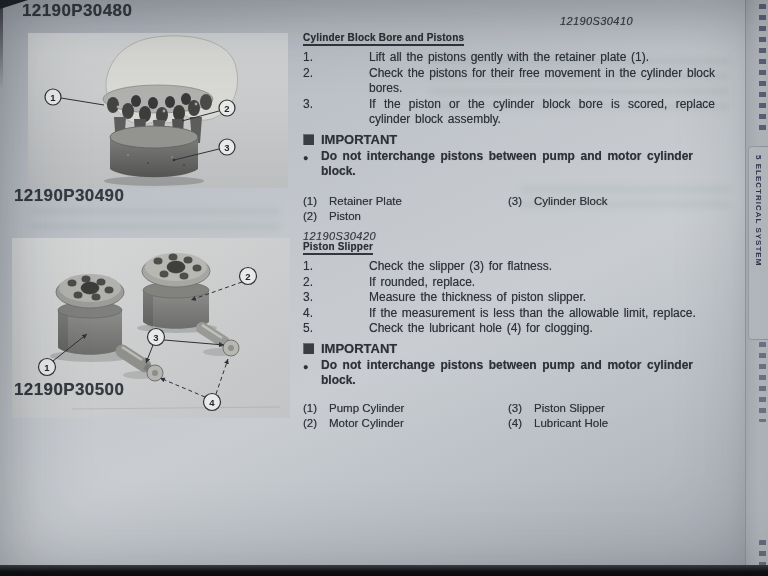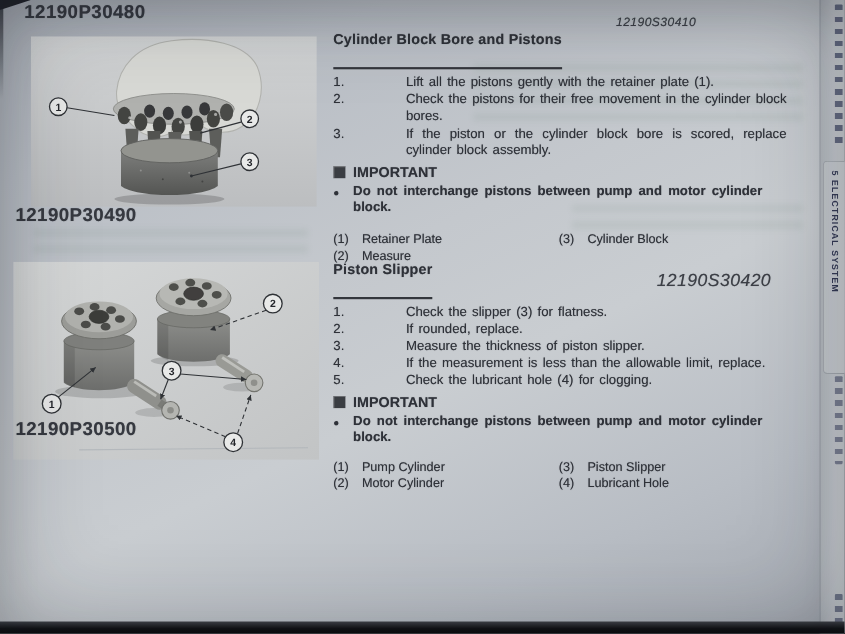--- a/index.html
+++ b/index.html
@@ -12,36 +12,36 @@
     box-shadow:inset 0 0 90px rgba(18,22,30,.28), inset 0 14px 40px rgba(18,22,30,.12);}
   .abs{position:absolute;}
   .soft{text-shadow:0 0 .7px rgba(46,49,56,.55);}
 
   
   .code-p{font-size:17px;font-weight:bold;letter-spacing:.4px;color:#363940;}
   .code-i{font-style:italic;font-size:11px;letter-spacing:.4px;color:#3c3f46;}
 
   
   .col{position:absolute;left:303px;width:412px;}
-  .heading{display:inline-block;font-size:13px;font-weight:bold;letter-spacing:.2px;
-    border-bottom:2px solid #33363c;padding-bottom:18px;margin:0 0 4px 0;}
+  .heading{display:inline-block;font-size:10px;font-weight:bold;letter-spacing:.2px;
+    border-bottom:2px solid #33363c;padding-bottom:1px;margin:0 0 4px 0;}
   .step{display:flex;font-size:12px;line-height:15.5px;}
   .step .n{width:18px;flex:none;}
   .step .t{flex:1;text-align:justify;word-spacing:1.4px;margin-left:48px;}
   .imp-head{display:flex;align-items:center;gap:7px;font-size:13px;font-weight:bold;margin-top:4px;}
   .imp-square{width:11px;height:11px;background:#3a3d42;box-shadow:inset 1px 1px 0 rgba(255,255,255,.25);}
   .note{display:flex;font-size:12px;font-weight:bold;line-height:15.5px;margin-top:2px;}
   .note .b{width:18px;flex:none;font-size:9px;padding-top:2px;}
   .note .t{max-width:372px;text-align:justify;word-spacing:1.2px;}
   .legend{display:flex;margin-top:14px;font-size:11.5px;line-height:15px;}
   .lcol-a{width:205px;}
   .lcol-b{flex:1;}
   .litem{display:flex;}
   .litem .n{width:26px;flex:none;}
-  .code-end{font-style:italic;font-size:16px;color:#3c3f46;text-align:right;padding-right:14px;margin-top:6px;letter-spacing:.4px;}
+  .code-end{font-style:italic;font-size:11px;color:#3c3f46;padding-right:14px;margin-top:6px;letter-spacing:.4px;}
 
   
   #edge-strip{position:absolute;right:0;top:0;width:22px;height:576px;
     background:linear-gradient(90deg,#b4b9bf, #c9cdd2 55%, #d2d5d9);border-left:1px solid #9aa0a7;}
   .tab-main{position:absolute;right:0;top:146px;width:19px;height:192px;
     background:linear-gradient(90deg,#c6cacf,#d6d9dd);border:1px solid #a7acb2;border-right:none;
     border-radius:4px 0 0 4px;}
   .tab-main .vtext{position:absolute;top:8px;left:5px;
     writing-mode:vertical-rl;white-space:nowrap;
     font-size:8px;font-weight:bold;letter-spacing:1px;color:#353b57;}
@@ -265,21 +265,21 @@
       <span class="t">Do not interchange pistons between pump and motor cylinder block.</span>
     </div>
     <div class="legend">
       <div class="lcol-a">
         <div class="litem">
           <span class="n">(1)</span>
           <span>Retainer Plate</span>
         </div>
         <div class="litem">
           <span class="n">(2)</span>
-          <span>Measure</span>
+          <span>Piston</span>
         </div>
       </div>
       <div class="lcol-b">
         <div class="litem">
           <span class="n">(3)</span>
           <span>Cylinder Block</span>
         </div>
       </div>
     </div>
     <div class="code-end">12190S30420</div>

